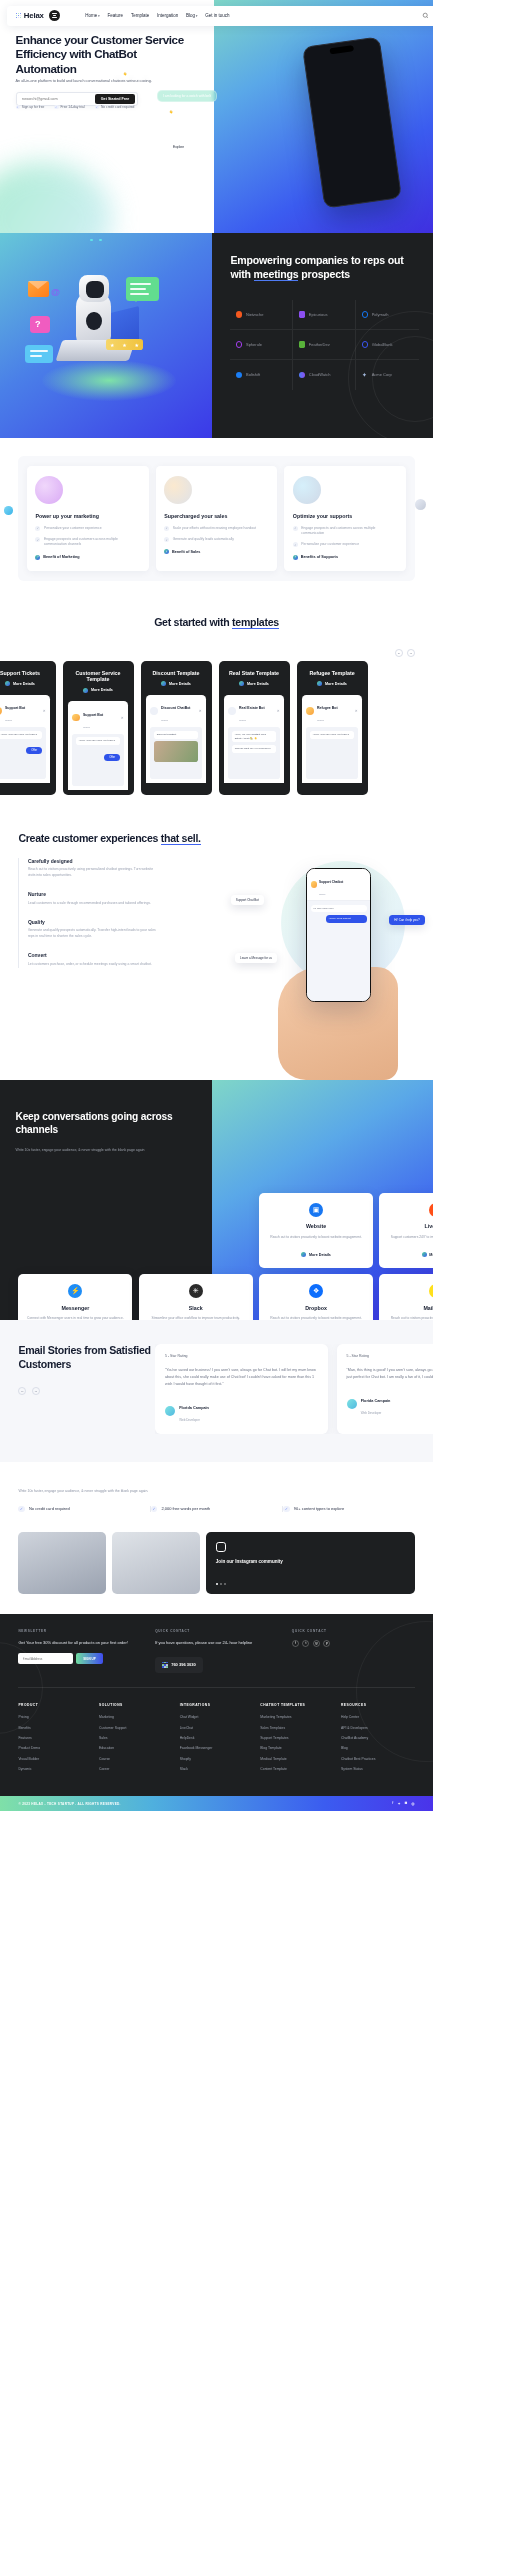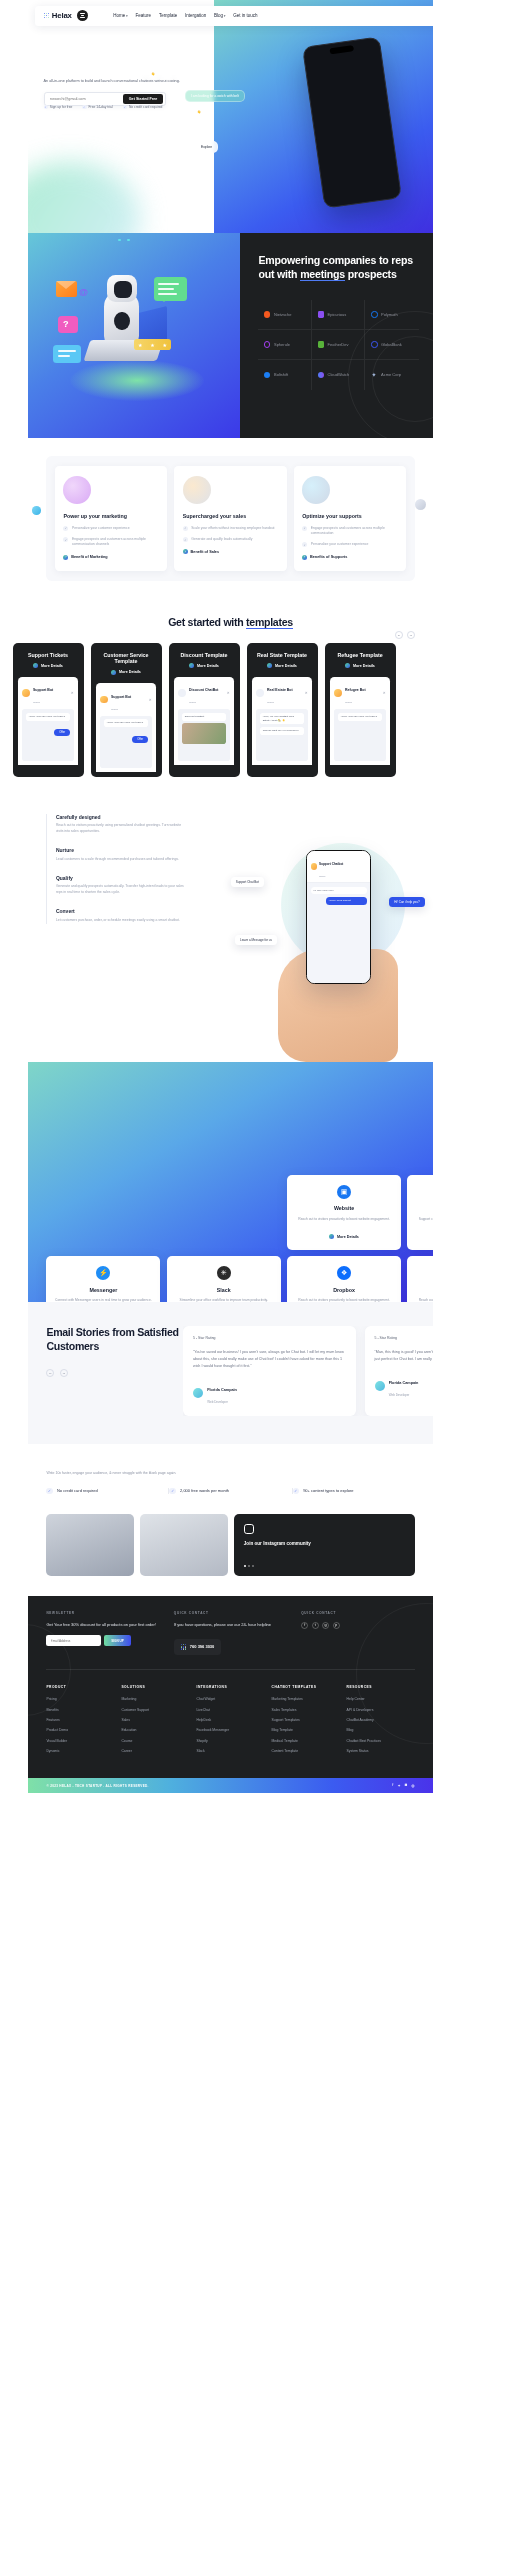--- a/index.html
+++ b/index.html
@@ -1,21 +1,21 @@
 <!DOCTYPE html>
 <html style="font-size:11.3px"><head>
 <meta charset="utf-8">
 <style>
   * { margin:0; padding:0; box-sizing:border-box; }
   body {
     width:509px; margin:0 auto; background:#ffffff;
     font-family:"Liberation Sans", sans-serif;
     color:#121828; -webkit-font-smoothing:antialiased;
   }
-  .page { width:433px; position:relative; overflow:hidden;padding-left:28px; }
+  .page { width:433px; position:relative; overflow:hidden; }
 
   
   .hero { position:relative; height:233px; overflow:hidden; background:#ffffff; }
   .hero-bg-right {
     position:absolute; right:0; top:0; width:219px; height:233px;
     background:linear-gradient(150deg,#7fd6c8 0%,#5aa8e8 30%,#3b5cf0 70%,#3f2fe0 100%);
   }
   .hero-bg-left {
     position:absolute; left:0; top:0; width:297px; height:233px; background:#ffffff;
   }
@@ -171,21 +171,21 @@
   .fcard-h { font-size:5.3px; font-weight:700; color:#161d2f; margin-bottom:7px; }
   .fitem { display:flex; gap:3.5px; margin-bottom:5.7px; }
   .fitem .ck { width:5px; height:5px; flex:0 0 auto; border-radius:50%; background:#eef1f8; display:flex; align-items:center; justify-content:center; font-size:2.8px; color:#8e99b3; }
   .fitem p { font-size:3.4px; line-height:1.6; color:#9aa1b1; }
   .flink { display:flex; align-items:center; gap:2.8px; margin-top:7px; font-size:3.8px; font-weight:700; color:#151c2e; }
   .flink .dot { width:5px; height:5px; border-radius:50%; background:linear-gradient(135deg,#51d39b,#3b5cf0); display:flex;align-items:center;justify-content:center;color:#fff;font-size:2.8px; }
   .float-orb { position:absolute; border-radius:50%; }
 
   
   .templates { background:#fff; padding:7px 0 24px; position:relative; }
-  .sec-title { font-size:10.6px; font-weight:700; letter-spacing:-0.3px; color:#141b2e; text-align:center; margin-bottom:3px; }
+  .sec-title { font-size:10.6px; font-weight:700; letter-spacing:-0.3px; color:#141b2e; text-align:center; margin-bottom:21px; }
   .sec-title u { text-decoration:none; border-bottom:1.4px solid #3f63f0; }
   .arrows { display:flex; gap:4.2px; justify-content:flex-end; padding-right:18.4px; margin-bottom:4.2px; }
   .arrow { width:7.8px; height:7.8px; border-radius:50%; border:0.7px solid #d9dde7; display:flex; align-items:center; justify-content:center; font-size:3.5px; color:#5a6176; cursor:pointer; }
   .tpl-row { display:flex; gap:7px; padding-left:-14px; margin-left:-15.5px; }
   .tcard { flex:0 0 71px; background:#1d1f21; border-radius:5px; padding:8.5px 5.7px 0; min-height:134px; position:relative; overflow:hidden; }
   .tcard-h { font-size:5.3px; font-weight:700; color:#fff; text-align:center; line-height:1.25; }
   .tcard-link { display:flex; align-items:center; justify-content:center; gap:2.8px; margin-top:5px; font-size:3.7px; font-weight:600; color:#fff; }
   .tcard-link .dot { width:5px; height:5px; border-radius:50%; background:linear-gradient(135deg,#51d39b,#3b5cf0); }
   .tmini { margin-top:8.5px; background:#fff; border-radius:4.2px 4.2px 0 0; padding:4.2px; min-height:78px; }
   .tmini-top { display:flex; align-items:center; gap:2.8px; }
@@ -339,20 +339,21 @@
           </svg>
         <div class="nav-div"></div>
         <svg class="icon-btn" viewBox="0 0 24 24" fill="none" stroke="#222" stroke-width="2">
             <circle cx="12" cy="8" r="3.5"></circle>
             <path d="M5 20c1.5-4 12.5-4 14 0"></path>
           </svg>
         <div class="btn-learn">Learn More</div>
       </div>
     </nav>
 
+    <h1 class="hero-title">Enhance your Customer Service Efficiency with ChatBot Automation</h1>
     <p class="hero-sub">An all-in-one platform to build and launch conversational chatbots without coding.</p>
 
     <div class="hero-form">
       <input type="text" placeholder="nexorchi@gmail.com" style="">
       <div class="go">Get Started Free</div>
     </div>
 
     <div class="hero-perks">
       <div class="perk">
           <span class="ck">✓</span>
@@ -616,20 +617,23 @@
           <div class="tmini-body">
             <div class="tmsg">Hello! How can i help you today?</div>
           </div>
         </div>
       </div>
 
     </div>
   </section>
 
   <section class="create">
+    <h2 class="create-h">
+      <span>Create customer experiences </span><u>that sell.</u>
+    </h2>
     <div class="steps">
       <div class="step">
           <h4>Carefully designed</h4>
           <p>Reach out to visitors proactively using personalized chatbot greetings. Turn website visits into sales opportunities.</p>
         </div>
       <div class="step">
           <h4>Nurture</h4>
           <p>Lead customers to a sale through recommended purchases and tailored offerings.</p>
         </div>
       <div class="step">
@@ -655,20 +659,24 @@
           <div class="hp-msg me">Hello! i need support</div>
         </div>
       </div>
       <div class="float-card" style="left:2.8px;top:48px">Support Chat Bot</div>
       <div class="float-card" style="right:1.4px;top:68px;background:#2f53ea;color:#fff">Hi! Can i help you?</div>
       <div class="float-card" style="left:7px;top:106px">Leave a Message for us</div>
     </div>
   </section>
 
   <section class="channels">
+    <div class="ch-left">
+      <h2 class="ch-h">Keep conversations going across channels</h2>
+      <p class="ch-p">Write 10x faster, engage your audience, &amp; never struggle with the blank page again</p>
+    </div>
     <div class="ch-right"></div>
     <div class="ch-grid">
       <div style="grid-column:3 / span 1"></div>
       <div class="chcard" style="grid-column:3">
         <div class="chcard-ic" style="background:#1877f2">▣</div>
         <div class="chcard-h">Website</div>
         <div class="chcard-p">Reach out to visitors proactively to boost website engagement.</div>
         <div class="chcard-l">
             <span class="dot"></span>
             <span>More Details</span>

